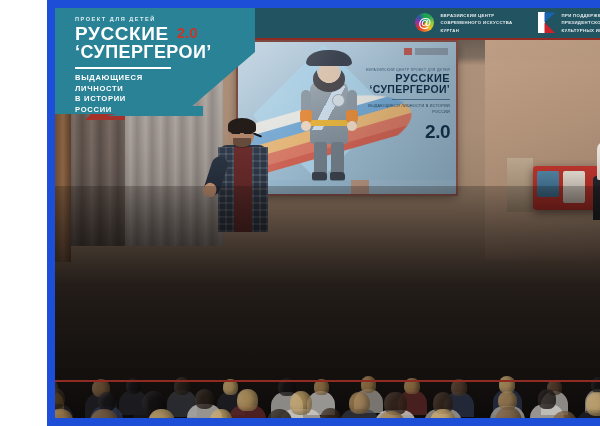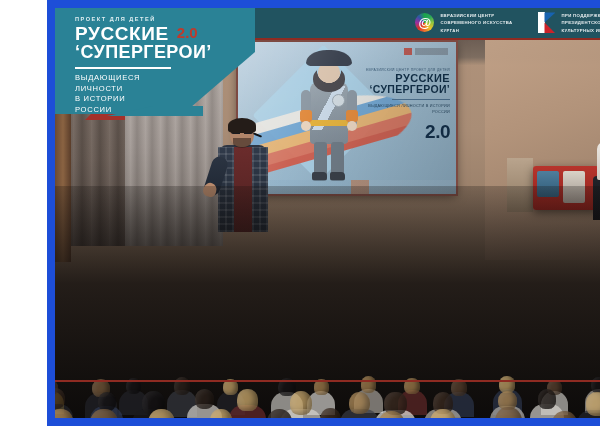--- a/index.html
+++ b/index.html
@@ -265,21 +265,21 @@
     position:absolute;left:52px;top:98px;width:96px;height:10px;background:#2a8296;
     clip-path:polygon(0 100%, 48% 0, 100% 0, 100% 100%);
   }
   .tp-text{position:absolute;left:20px;top:8px;width:178px;color:#ffffff;}
   .t-eyebrow{font-size:5.6px;font-weight:700;letter-spacing:1.5px;color:#dfeef1;margin-bottom:2px;}
   .t-row{display:flex;align-items:flex-start;gap:8px;}
   .t-big1{font-size:19px;font-weight:700;letter-spacing:.6px;line-height:1.02;color:#ffffff;}
   .t-ver{font-size:15px;font-weight:700;color:#c0392b;line-height:1.15;}
   .t-big2{font-size:18px;font-weight:700;letter-spacing:.4px;line-height:1.05;color:#ffffff;}
   .t-rule{width:96px;height:1.5px;background:#ffffff;margin:5px 0 4px 0;}
-  .t-sub{font-size:7.6px;font-weight:400;letter-spacing:.7px;line-height:1.42;color:#ffffff;white-space:pre-line;}
+  .t-sub{font-size:7.6px;font-weight:700;letter-spacing:.7px;line-height:1.42;color:#ffffff;white-space:pre-line;}
 
   
   .btm-red{position:absolute;left:0;bottom:36px;width:100%;height:2px;background:#8f2b22;}
   .btm-bar{
     position:absolute;left:0;bottom:0;width:100%;height:36px;background:#215360;
     display:flex;flex-direction:column;align-items:flex-end;justify-content:center;
     padding-right:16px;box-sizing:border-box;
   }
   .btm-loc{font-size:7.6px;font-style:italic;color:#ffffff;letter-spacing:.2px;margin-bottom:1px;}
   .btm-title{font-size:17px;font-weight:700;color:#ffffff;letter-spacing:.2px;

